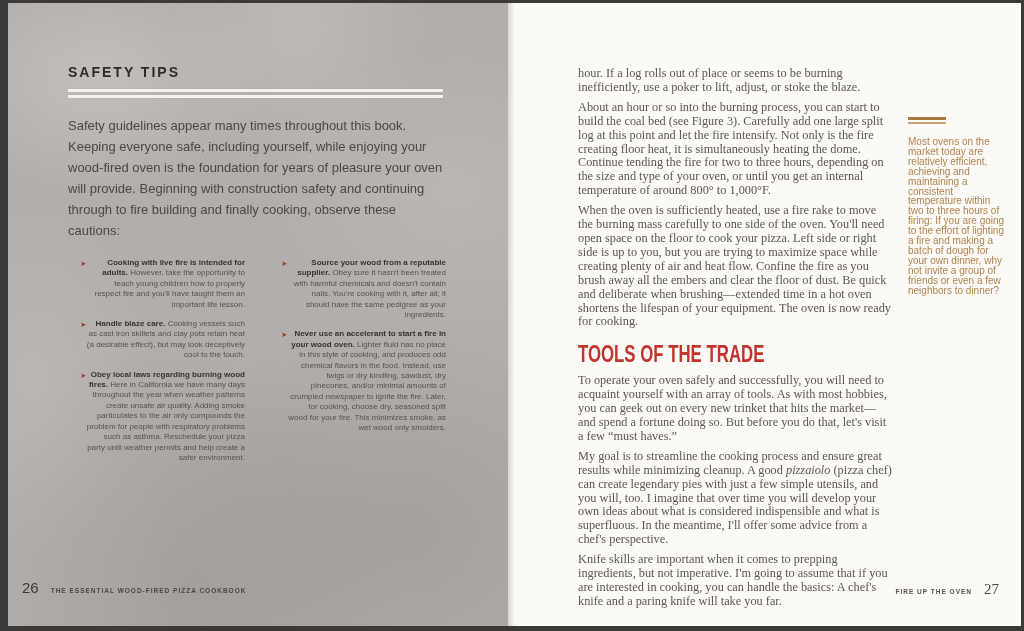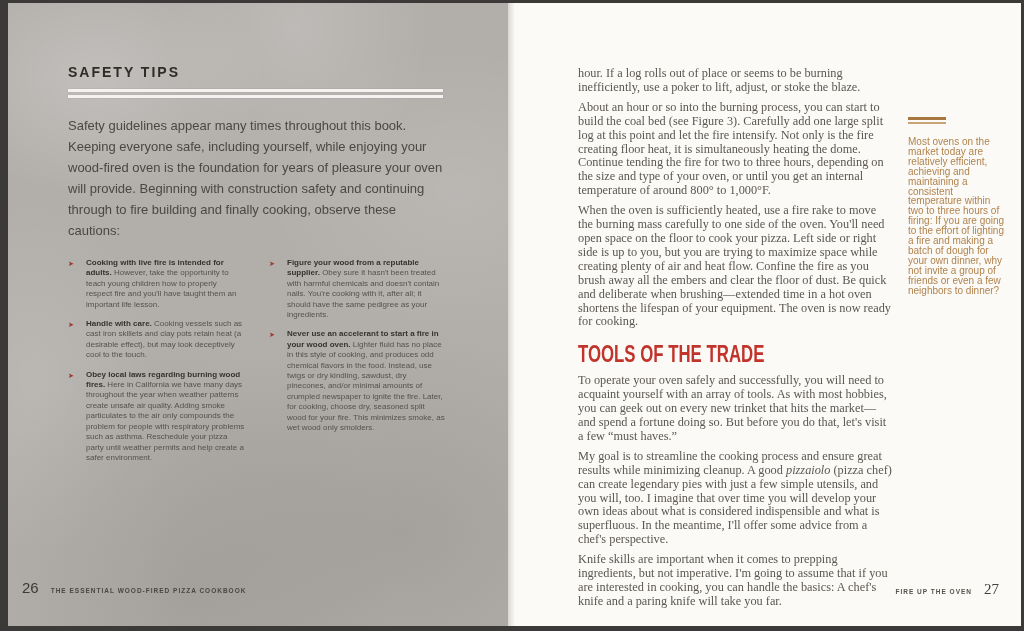--- a/index.html
+++ b/index.html
@@ -28,21 +28,21 @@
     color:#2f2b27;font-family:"Liberation Sans",sans-serif;
   }
   .double-rule{margin-top:9px;width:375px;}
   .double-rule .bar{height:3px;background:#f4f3f1;box-shadow:0 0 1px rgba(80,75,70,.5);}
   .double-rule .gap{height:3px;}
   p.intro{
     margin:17px 0 0 0;font-size:13px;line-height:21px;color:#4b4742;width:378px;
   }
   .bullets{display:flex;margin-top:17px;gap:24px;}
   .bullets .bcol{width:178px;}
-  .bullet{display:flex;margin-bottom:9px;}
+  .bullet{display:flex;margin-bottom:9px;text-align:right;}
   .bullet .marker{
     flex:0 0 18px;font-size:7px;line-height:11px;color:#9c342b;padding-top:0px;
   }
   .bullet .btext{font-size:8px;line-height:10.4px;color:#55514c;}
   .bullet .lead{font-weight:bold;color:#36322d;}
   .footer-l{position:absolute;left:14px;bottom:30px;display:flex;align-items:baseline;}
   .footer-l .pagenum{font-family:Liberation Sans, sans-serif;font-size:15px;color:#3c3835;}
   .footer-l .booktitle{
     margin-left:12px;font-size:6.5px;font-weight:bold;letter-spacing:1px;color:#4a4641;
   }
@@ -95,31 +95,31 @@
       <p class="intro">Safety guidelines appear many times throughout this book. Keeping everyone safe, including yourself, while enjoying your wood-fired oven is the foundation for years of pleasure your oven will provide. Beginning with construction safety and continuing through to fire building and finally cooking, observe these cautions:</p>
 
       <div class="bullets">
         <div class="bcol">
           <div class="bullet">
             <span class="marker">➤</span>
             <div class="btext"><span class="lead">Cooking with live fire is intended for adults.</span> <span class="bbody">However, take the opportunity to teach young children how to properly respect fire and you'll have taught them an important life lesson.</span></div>
           </div>
           <div class="bullet">
             <span class="marker">➤</span>
-            <div class="btext"><span class="lead">Handle with care.</span> <span class="bbody">Cooking vessels such as cast iron skillets and clay pots retain heat (a desirable effect), but may look deceptively cool to the touch.</span></div>
+            <div class="btext"><span class="lead">Handle blaze care.</span> <span class="bbody">Cooking vessels such as cast iron skillets and clay pots retain heat (a desirable effect), but may look deceptively cool to the touch.</span></div>
           </div>
           <div class="bullet">
             <span class="marker">➤</span>
             <div class="btext"><span class="lead">Obey local laws regarding burning wood fires.</span> <span class="bbody">Here in California we have many days throughout the year when weather patterns create unsafe air quality. Adding smoke particulates to the air only compounds the problem for people with respiratory problems such as asthma. Reschedule your pizza party until weather permits and help create a safer environment.</span></div>
           </div>
         </div>
         <div class="bcol">
           <div class="bullet">
             <span class="marker">➤</span>
-            <div class="btext"><span class="lead">Figure your wood from a reputable supplier.</span> <span class="bbody">Obey sure it hasn't been treated with harmful chemicals and doesn't contain nails. You're cooking with it, after all; it should have the same pedigree as your ingredients.</span></div>
+            <div class="btext"><span class="lead">Source your wood from a reputable supplier.</span> <span class="bbody">Obey sure it hasn't been treated with harmful chemicals and doesn't contain nails. You're cooking with it, after all; it should have the same pedigree as your ingredients.</span></div>
           </div>
           <div class="bullet">
             <span class="marker">➤</span>
             <div class="btext"><span class="lead">Never use an accelerant to start a fire in your wood oven.</span> <span class="bbody">Lighter fluid has no place in this style of cooking, and produces odd chemical flavors in the food. Instead, use twigs or dry kindling, sawdust, dry pinecones, and/or minimal amounts of crumpled newspaper to ignite the fire. Later, for cooking, choose dry, seasoned split wood for your fire. This minimizes smoke, as wet wood only smolders.</span></div>
           </div>
         </div>
       </div>
     </div>
 
     <div class="footer-l">

